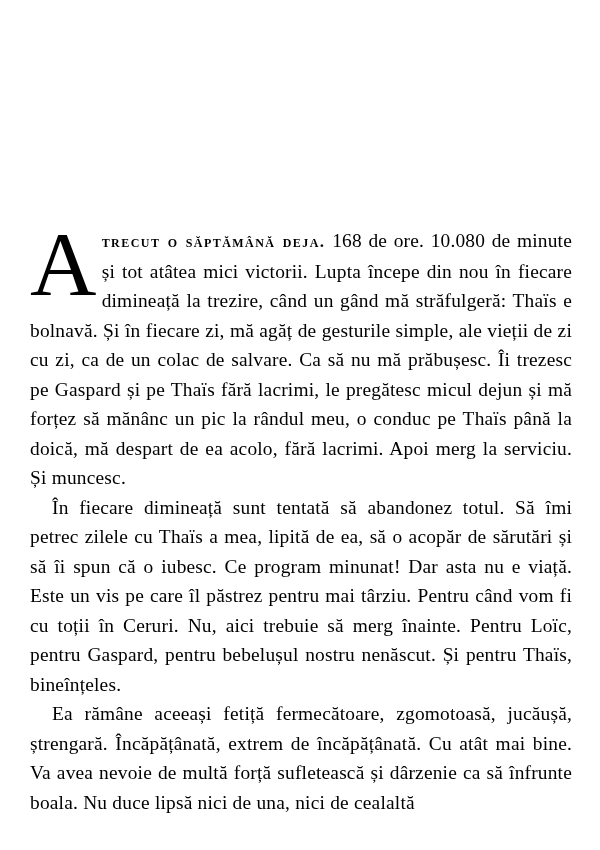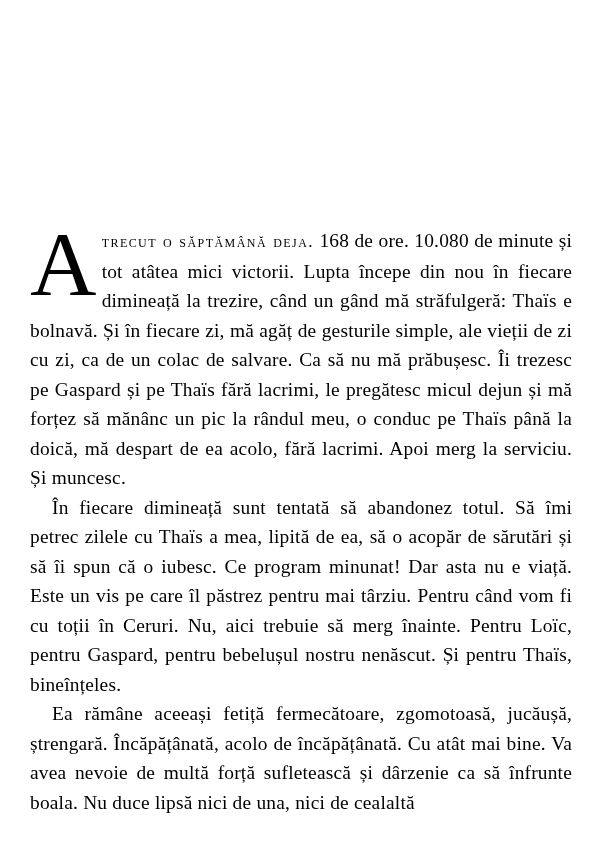--- a/index.html
+++ b/index.html
@@ -56,21 +56,21 @@
     font-weight: 400;
     margin: 2px 5px 0 0;
     padding: 0;
     color: #000000;
   }
 
   .smallcaps {
     font-variant: small-caps;
     font-size: 17.1px;
     letter-spacing: 0.085em;
-    font-weight: 400;
+    font-weight: 700;
   }
 
   p.para-indent {
     text-indent: 22px;
   }
 
   
   .para:last-child {
     text-align: justify;
   }
@@ -78,16 +78,16 @@
 </head>
 <body>
 
 <div class="page">
   <div class="textblock">
 
     <p class="para para-first"><span class="dropcap">A</span><span class="smallcaps">trecut o săptămână deja.</span><span> 168 de ore. 10.080 de mi­nute și tot atâtea mici victorii. Lupta începe din nou în fiecare dimineață la trezire, când un gând mă stră­fulgeră: Thaïs e bolnavă. Și în fiecare zi, mă agăț de gesturile simple, ale vieții de zi cu zi, ca de un colac de salvare. Ca să nu mă prăbușesc. Îi trezesc pe Gaspard și pe Thaïs fără lacrimi, le pregătesc micul dejun și mă forțez să mănânc un pic la rândul meu, o conduc pe Thaïs până la doică, mă despart de ea acolo, fără lacrimi. Apoi merg la serviciu. Și muncesc.</span></p>
 
     <p class="para para-indent">În fiecare dimineață sunt tentată să abandonez totul. Să îmi petrec zilele cu Thaïs a mea, lipită de ea, să o acopăr de sărutări și să îi spun că o iubesc. Ce program minunat! Dar asta nu e viață. Este un vis pe care îl păstrez pentru mai târziu. Pentru când vom fi cu toții în Ceruri. Nu, aici trebuie să merg înainte. Pentru Loïc, pentru Gaspard, pentru bebelușul nostru nenăscut. Și pentru Thaïs, bineînțeles.</p>
 
-    <p class="para para-indent">Ea rămâne aceeași fetiță fermecătoare, zgomotoasă, jucă­ușă, ștrengară. Încăpățânată, acolo de încăpățânată. Cu atât mai bine. Va avea nevoie de multă forță sufletească și dârzenie ca să înfrunte boala. Nu duce lipsă nici de una, nici de cealaltă</p>
+    <p class="para para-indent">Ea rămâne aceeași fetiță fermecătoare, zgomotoasă, jucă­ușă, ștrengară. Încăpățânată, extrem de încăpățânată. Cu atât mai bine. Va avea nevoie de multă forță sufletească și dârzenie ca să înfrunte boala. Nu duce lipsă nici de una, nici de cealaltă</p>
 
   </div>
 </div>
 
 </body></html>

